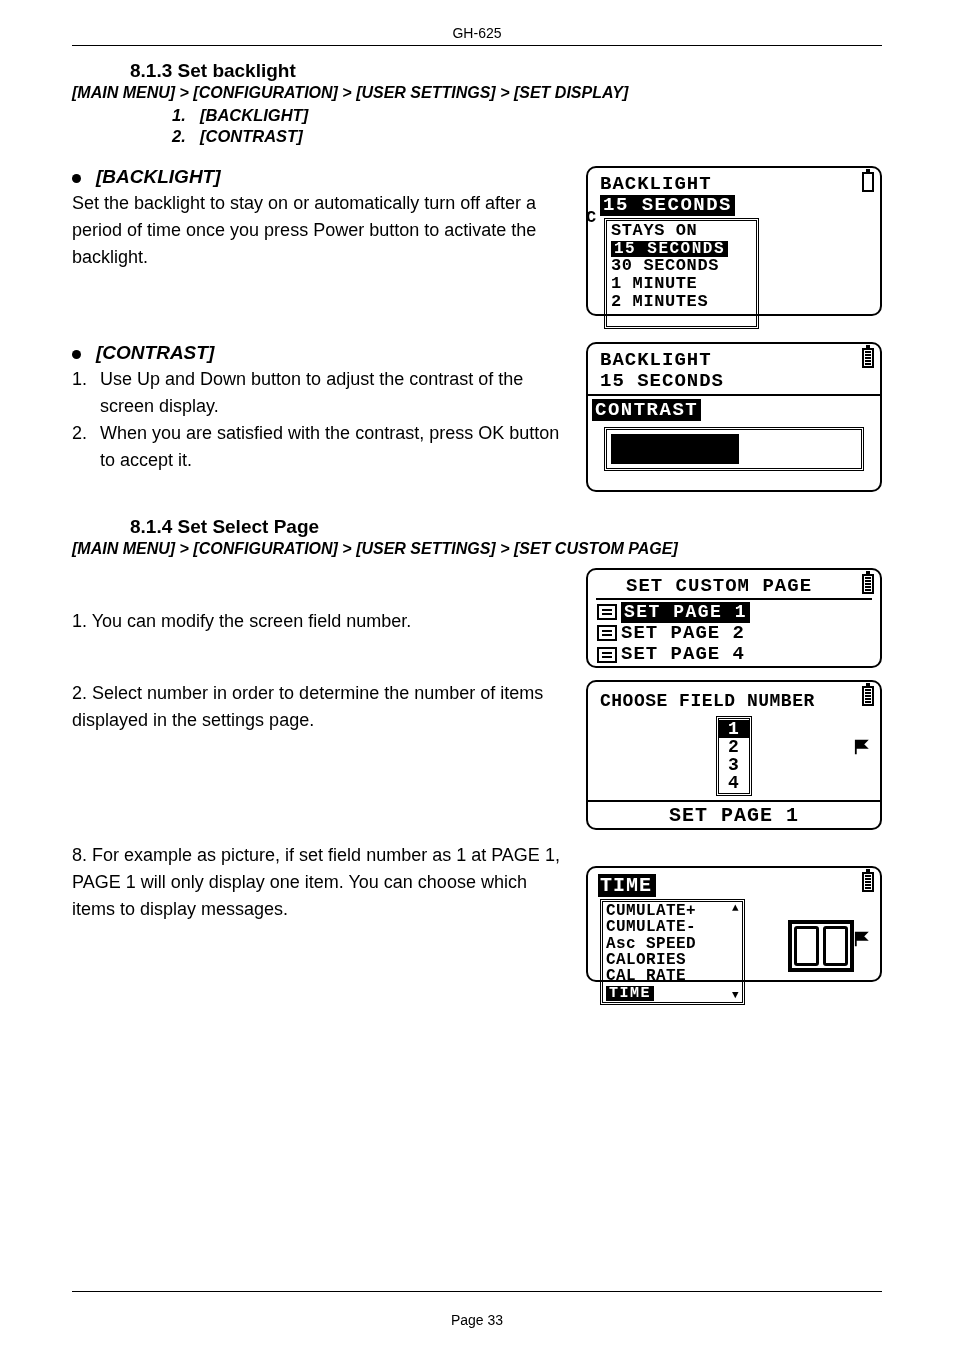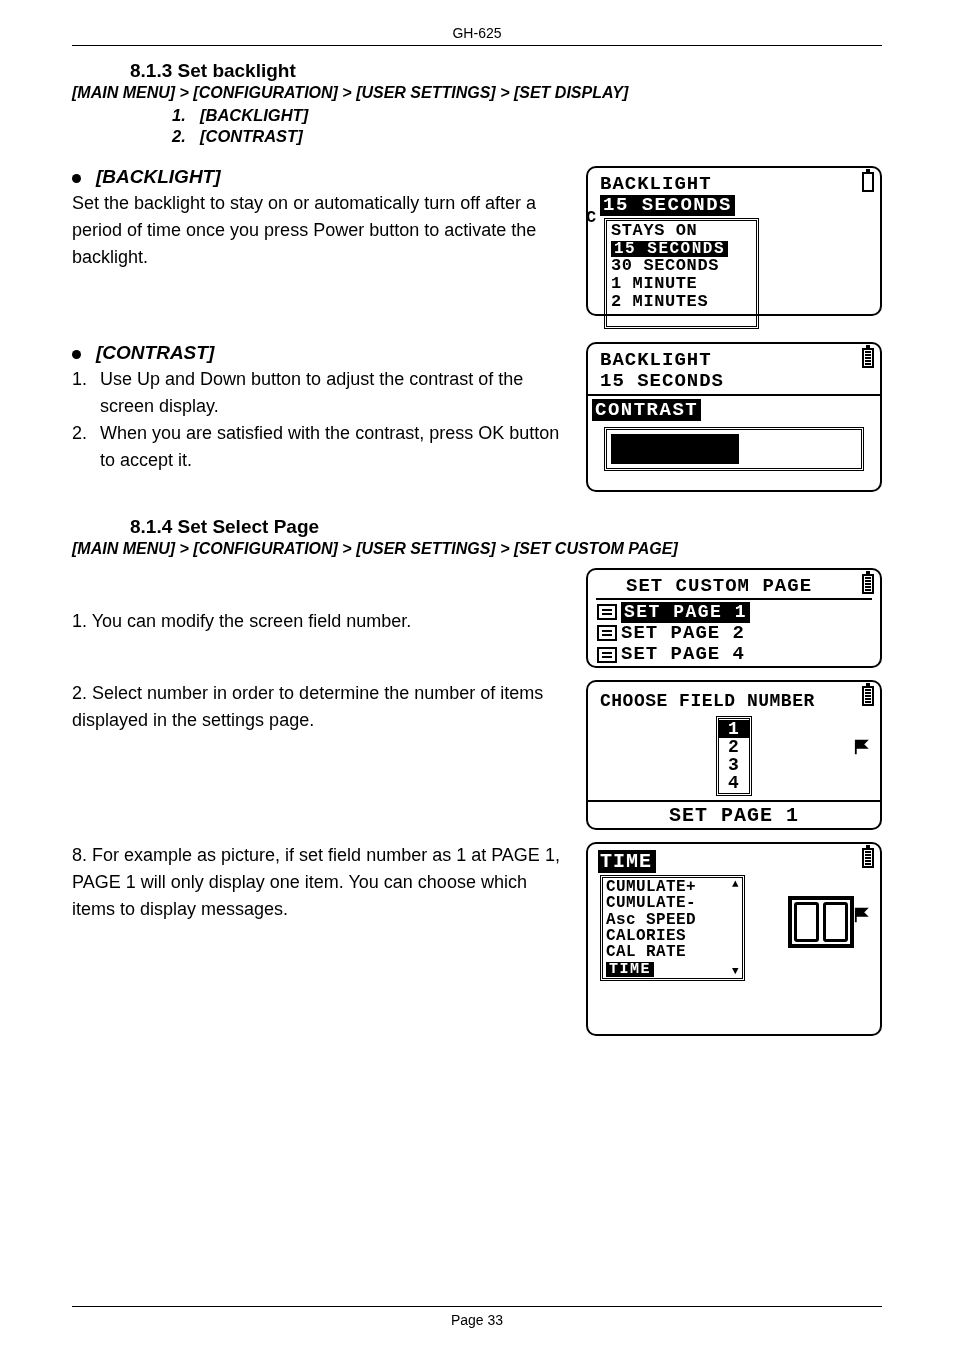--- a/index.html
+++ b/index.html
@@ -202,21 +202,21 @@
     display:flex;
   }
   .big00 span{flex:1;border:3px solid #000;margin:2px;border-radius:3px;}
   .footer {
     position:absolute;
     left:0; right:0;
     bottom: 22px;
     border-top:1.5px solid #000;
     text-align:center;
     font-size:14px;
-    padding-top:5px;
+    padding-top:20px;
     margin: 0 72px;
   }
   .cprefix { position:absolute; left:-2px; top:40px; font-size:17px; font-family:"Courier New",monospace; font-weight:bold;}
 </style>
 </head>
 <body>
 
 <div class="header-line">GH-625</div>
 
 <div class="section-title">8.1.3 Set backlight</div>
@@ -323,21 +323,21 @@
       <div class="bottom-bar">SET PAGE 1</div>
     </div>
   </div>
 </div>
 
 <div class="row" style="margin-top:4px;">
   <div class="left">
     <div class="body-text">8. For example as picture, if set field number as 1 at PAGE 1, PAGE 1 will only display one item. You can choose which items to display messages.</div>
   </div>
   <div class="right">
-    <div class="screen time-screen" style="height:194px;">
+    <div class="screen time-screen" style="height:116px;margin-top:24px;">
       <div class="battery filled"></div>
       <div class="flag" style="top:62px;"><svg viewBox="0 0 20 20">
             <path d="M2 2 L2 18 M2 3 L14 3 L10 7 L14 11 L2 11" stroke="#000" stroke-width="2" fill="#000"></path>
           </svg></div>
       <span class="time-hl">TIME</span>
       <div class="time-popup">
         <span class="arrow-up">▲</span>
         <span class="arrow-dn">▼</span>
         <div class="pline">CUMULATE+</div>
         <div class="pline">CUMULATE-</div>

